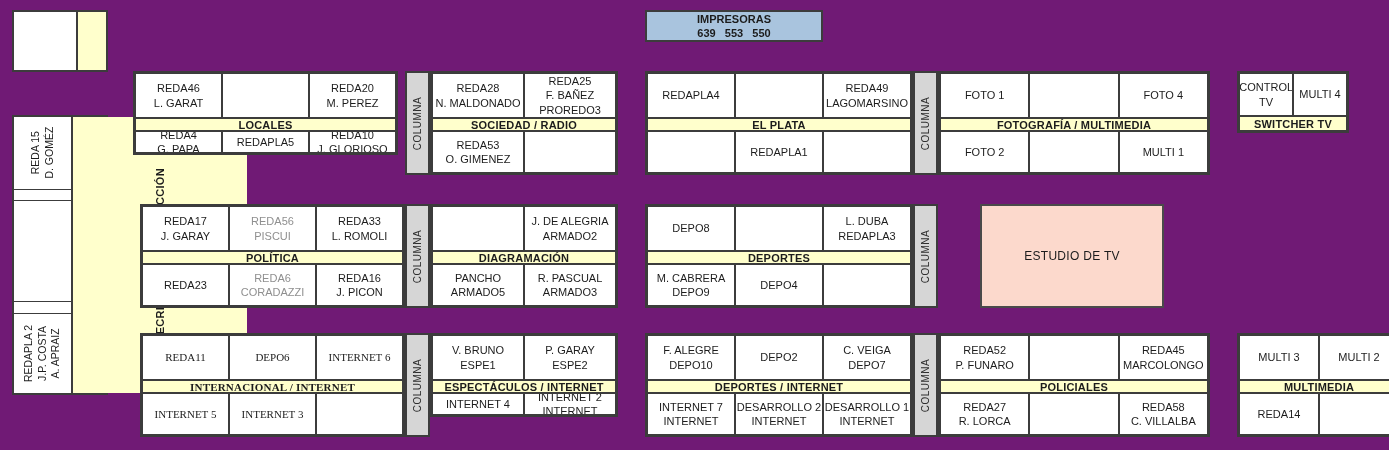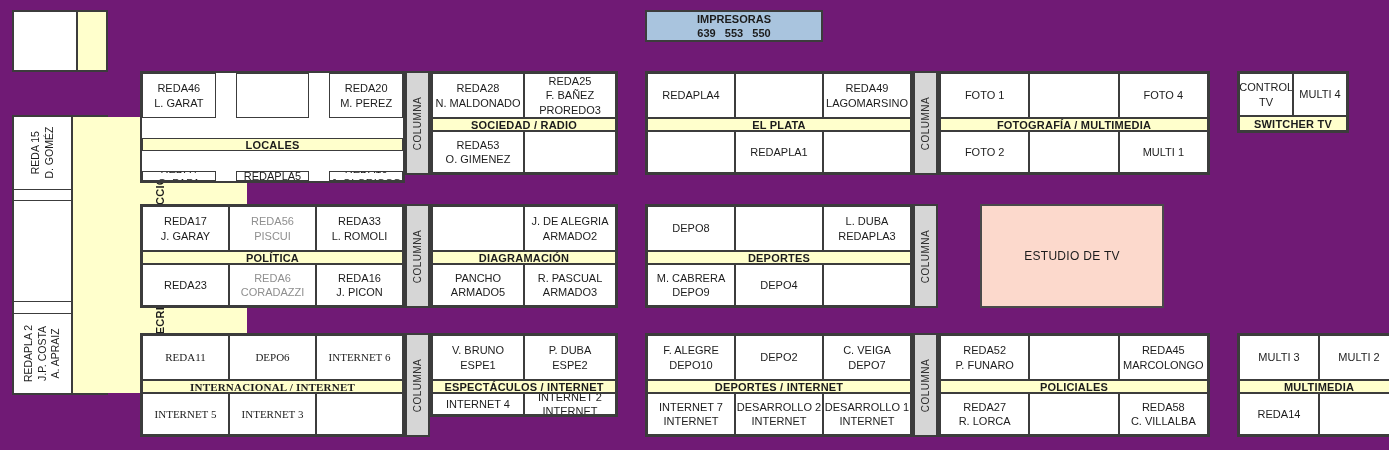--- a/index.html
+++ b/index.html
@@ -100,21 +100,21 @@
     </div>
     <div class="band-strip">
       <span>SECRETARIOS DE REDACCIÓN</span>
     </div>
   </div>
 
   <div class="studio">
     <span>ESTUDIO DE TV</span>
   </div>
 
-<div class="block" style="left: 140px; top: 71px; width: 265px; height: 112px; grid-template-columns: repeat(3, 1fr); grid-template-rows: 45px 13px 1fr; gap: 20px;">
+<div class="block" style="left: 133px; top: 71px; width: 265px; height: 84px; grid-template-columns: repeat(3, 1fr); grid-template-rows: 45px 13px 1fr;">
       <div class="cell">
         <div>REDA46</div>
         <div>L. GARAT</div>
       </div>
       <div class="cell"></div>
       <div class="cell">
         <div>REDA20</div>
         <div>M. PEREZ</div>
       </div>
       <div class="band">LOCALES</div>
@@ -268,21 +268,21 @@
         <div>INTERNET 3</div>
       </div>
       <div class="cell"></div>
     </div>
     <div class="block" style="left: 430px; top: 333px; width: 188px; height: 84px; grid-template-columns: repeat(2, 1fr); grid-template-rows: 45px 13px 1fr;">
       <div class="cell">
         <div>V. BRUNO</div>
         <div>ESPE1</div>
       </div>
       <div class="cell">
-        <div>P. DUBA</div>
+        <div>P. GARAY</div>
         <div>ESPE2</div>
       </div>
       <div class="band">ESPECTÁCULOS / INTERNET</div>
       <div class="cell">
         <div>INTERNET 4</div>
       </div>
       <div class="cell">
         <div>INTERNET 2</div>
         <div>INTERNET</div>
       </div>

